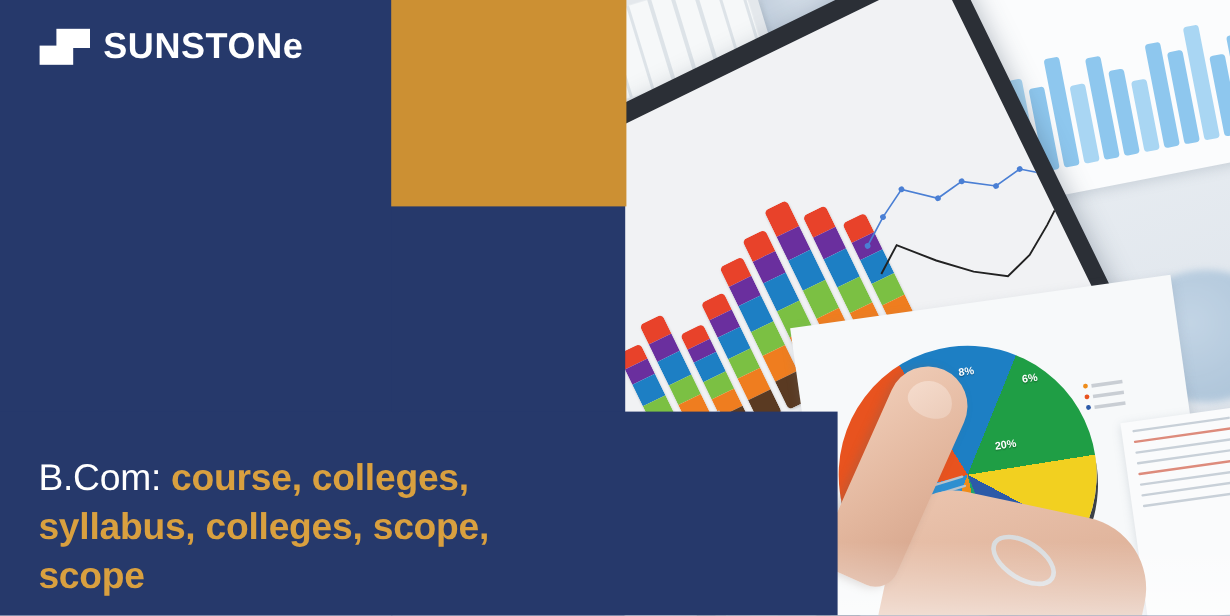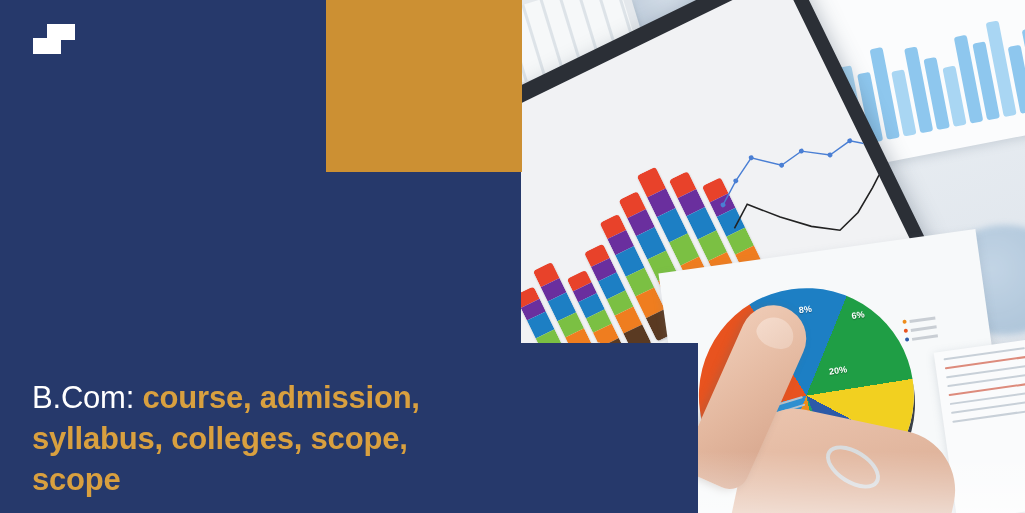--- a/index.html
+++ b/index.html
@@ -441,20 +441,21 @@
   <div class="navy-left"></div>
   <div class="navy-mid"></div>
   <div class="gold-block"></div>
   <div class="navy-block"></div>
 
   <div class="brand">
     <div class="brand-mark">
       <span class="sq-a"></span>
       <span class="sq-b"></span>
     </div>
+    <div class="brand-word"><span>SUNSTON</span><span class="tail">e</span></div>
   </div>
 
   <div class="headline">
-    <span class="lead">B.Com:</span><span class="hl"> course, admission,</span><br>
+    <span class="lead">B.Com:</span><span class="hl"> course, colleges,</span><br>
     <span class="hl">syllabus, colleges, scope, scope</span>
   </div>
 
 </div>
 
 </body></html>

